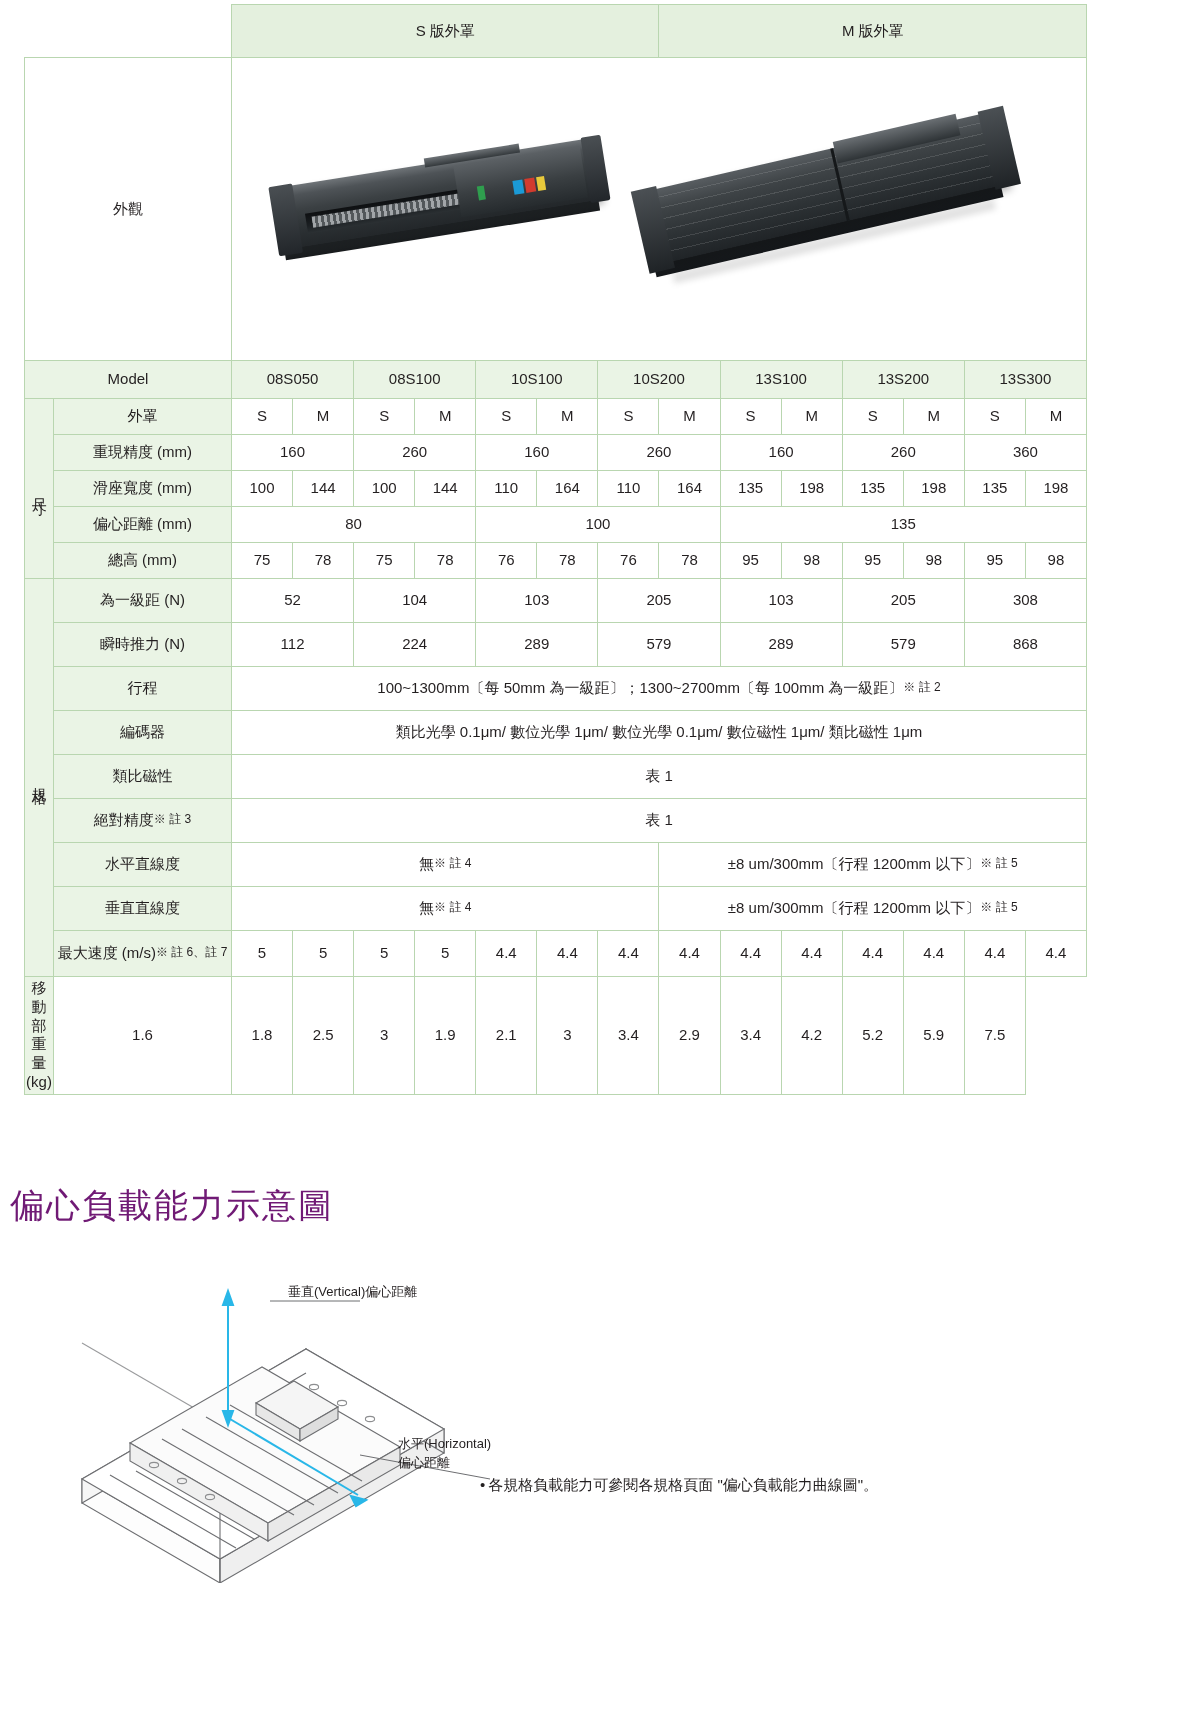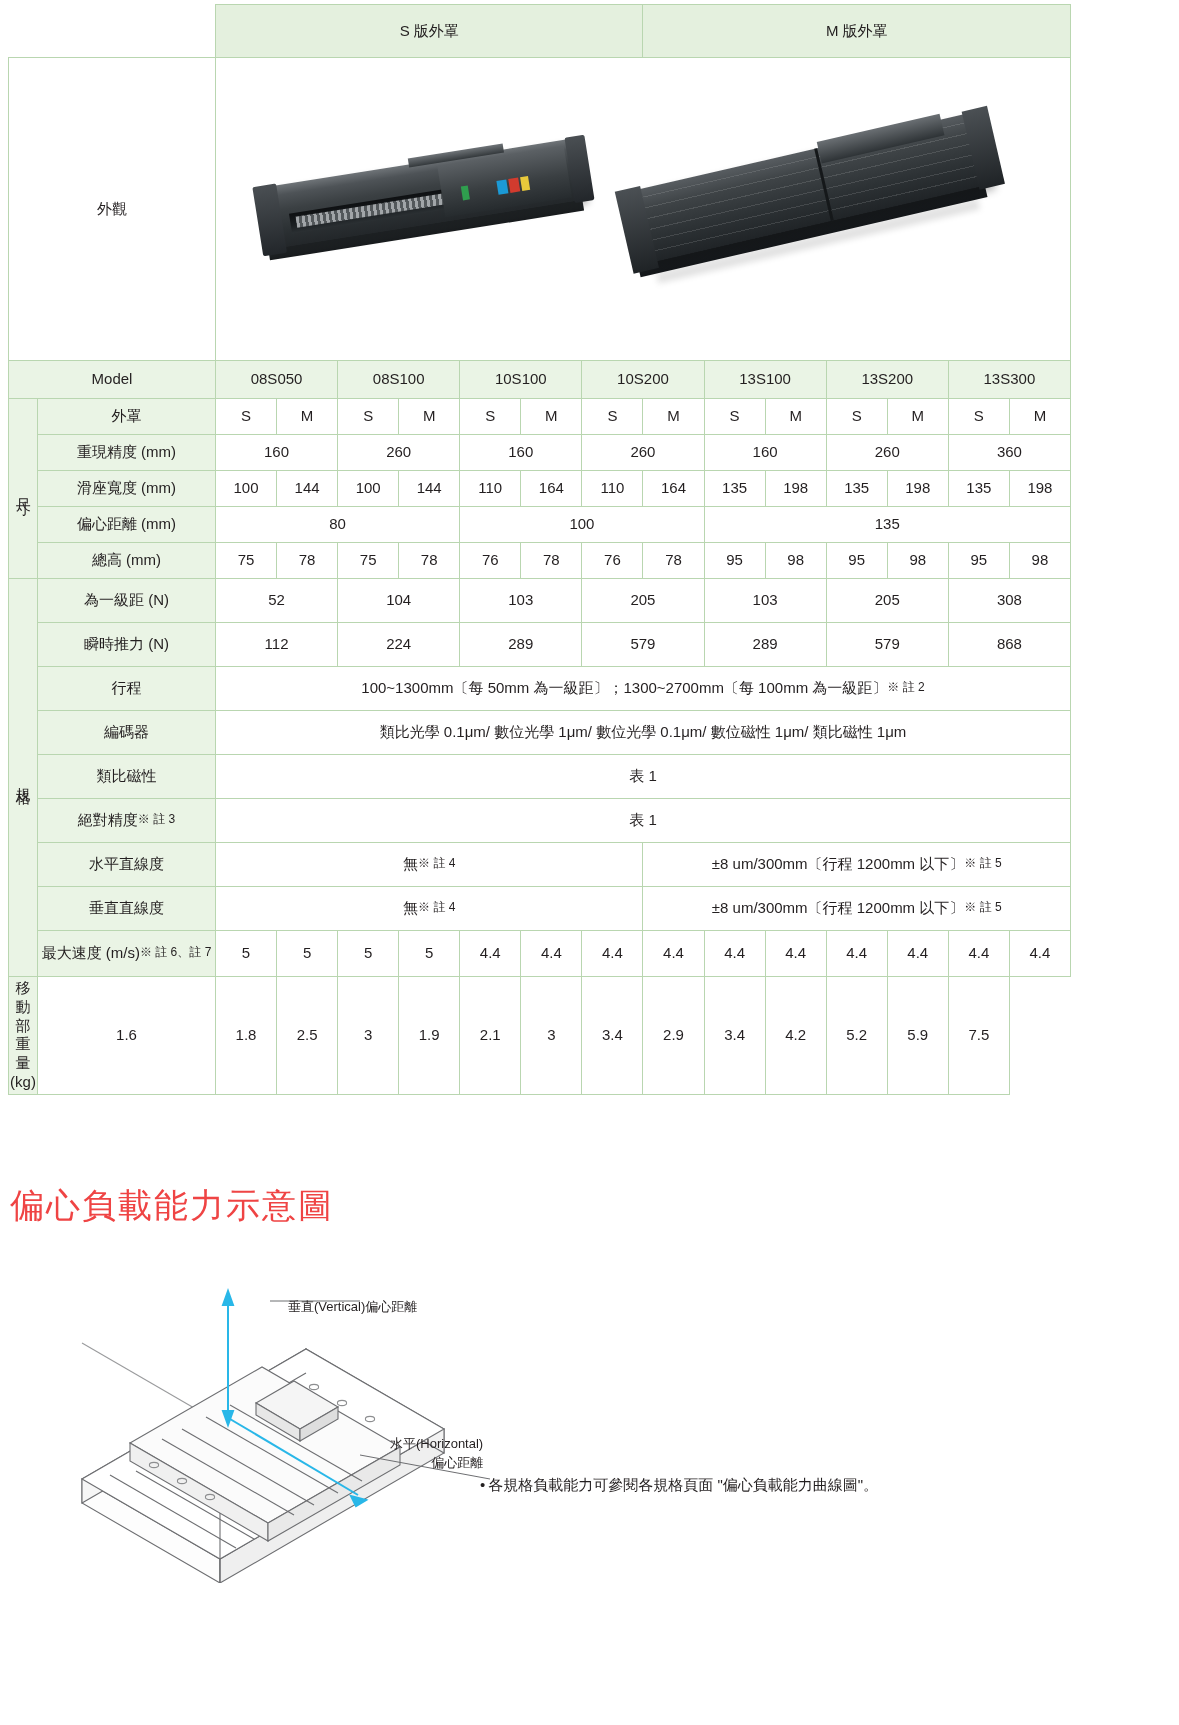--- a/index.html
+++ b/index.html
@@ -8,21 +8,21 @@
     width: 1179px;
     height: 1725px;
     background: #ffffff;
     font-family: "Liberation Sans", sans-serif;
     color: #231f20;
     position: relative;
     overflow: hidden;
   }
 
   
-  .spec-wrap { position: absolute; left: 8px; top: 4px; width: 1063px; }
+  .spec-wrap { position: absolute; left: 24px; top: 4px; width: 1063px; }
   table.spec { border-collapse: collapse; width: 1063px; table-layout: fixed; }
   table.spec td, table.spec th {
     border: 1px solid #b9d6b0;
     font-weight: normal;
     font-size: 15px;
     text-align: center;
     vertical-align: middle;
     padding: 2px 1px;
     line-height: 1.25;
   }
@@ -122,38 +122,38 @@
     background: linear-gradient(180deg,#23272a,#14171a);
   }
   .devM .shadow {
     position: absolute; left: 10px; top: 86px; width: 330px; height: 10px;
     background: rgba(0,0,0,.12); filter: blur(3px);
   }
 
   
   .sec-title {
     position: absolute; left: 10px; top: 1183px;
-    font-size: 34px; letter-spacing: 2px; color: #ef4444;
+    font-size: 34px; letter-spacing: 2px; color: #701a75;
   }
 
   .diagram { position: absolute; left: 70px; top: 1255px; width: 1040px; height: 460px; }
 
   .iso { position: absolute; left: 0px; top: 28px; width: 420px; height: 300px; }
   .iso svg { display: block; }
 
   .note-list {
     position: absolute; left: 410px; top: 216px; width: 560px;
     font-size: 15px; line-height: 1.85; color: #231f20;
   }
   .note-list div { white-space: nowrap; }
   .bullet { color: #231f20; margin-right: 3px; }
 
   .lbl { position: absolute; font-size: 13px; color: #231f20; white-space: nowrap; }
-  .lbl-v { left: 218px; top: 15px; }
-  .lbl-h { left: 320px; top: 152px; line-height: 1.45; text-align: right; }
+  .lbl-v { left: 218px; top: 0px; }
+  .lbl-h { left: 328px; top: 152px; line-height: 1.45; }
 </style>
 </head>
 <body>
 
 <div class="spec-wrap">
   <table class="spec">
     <colgroup>
       <col style="width:28px">
       <col style="width:172px">
       <col style="width:59px">

